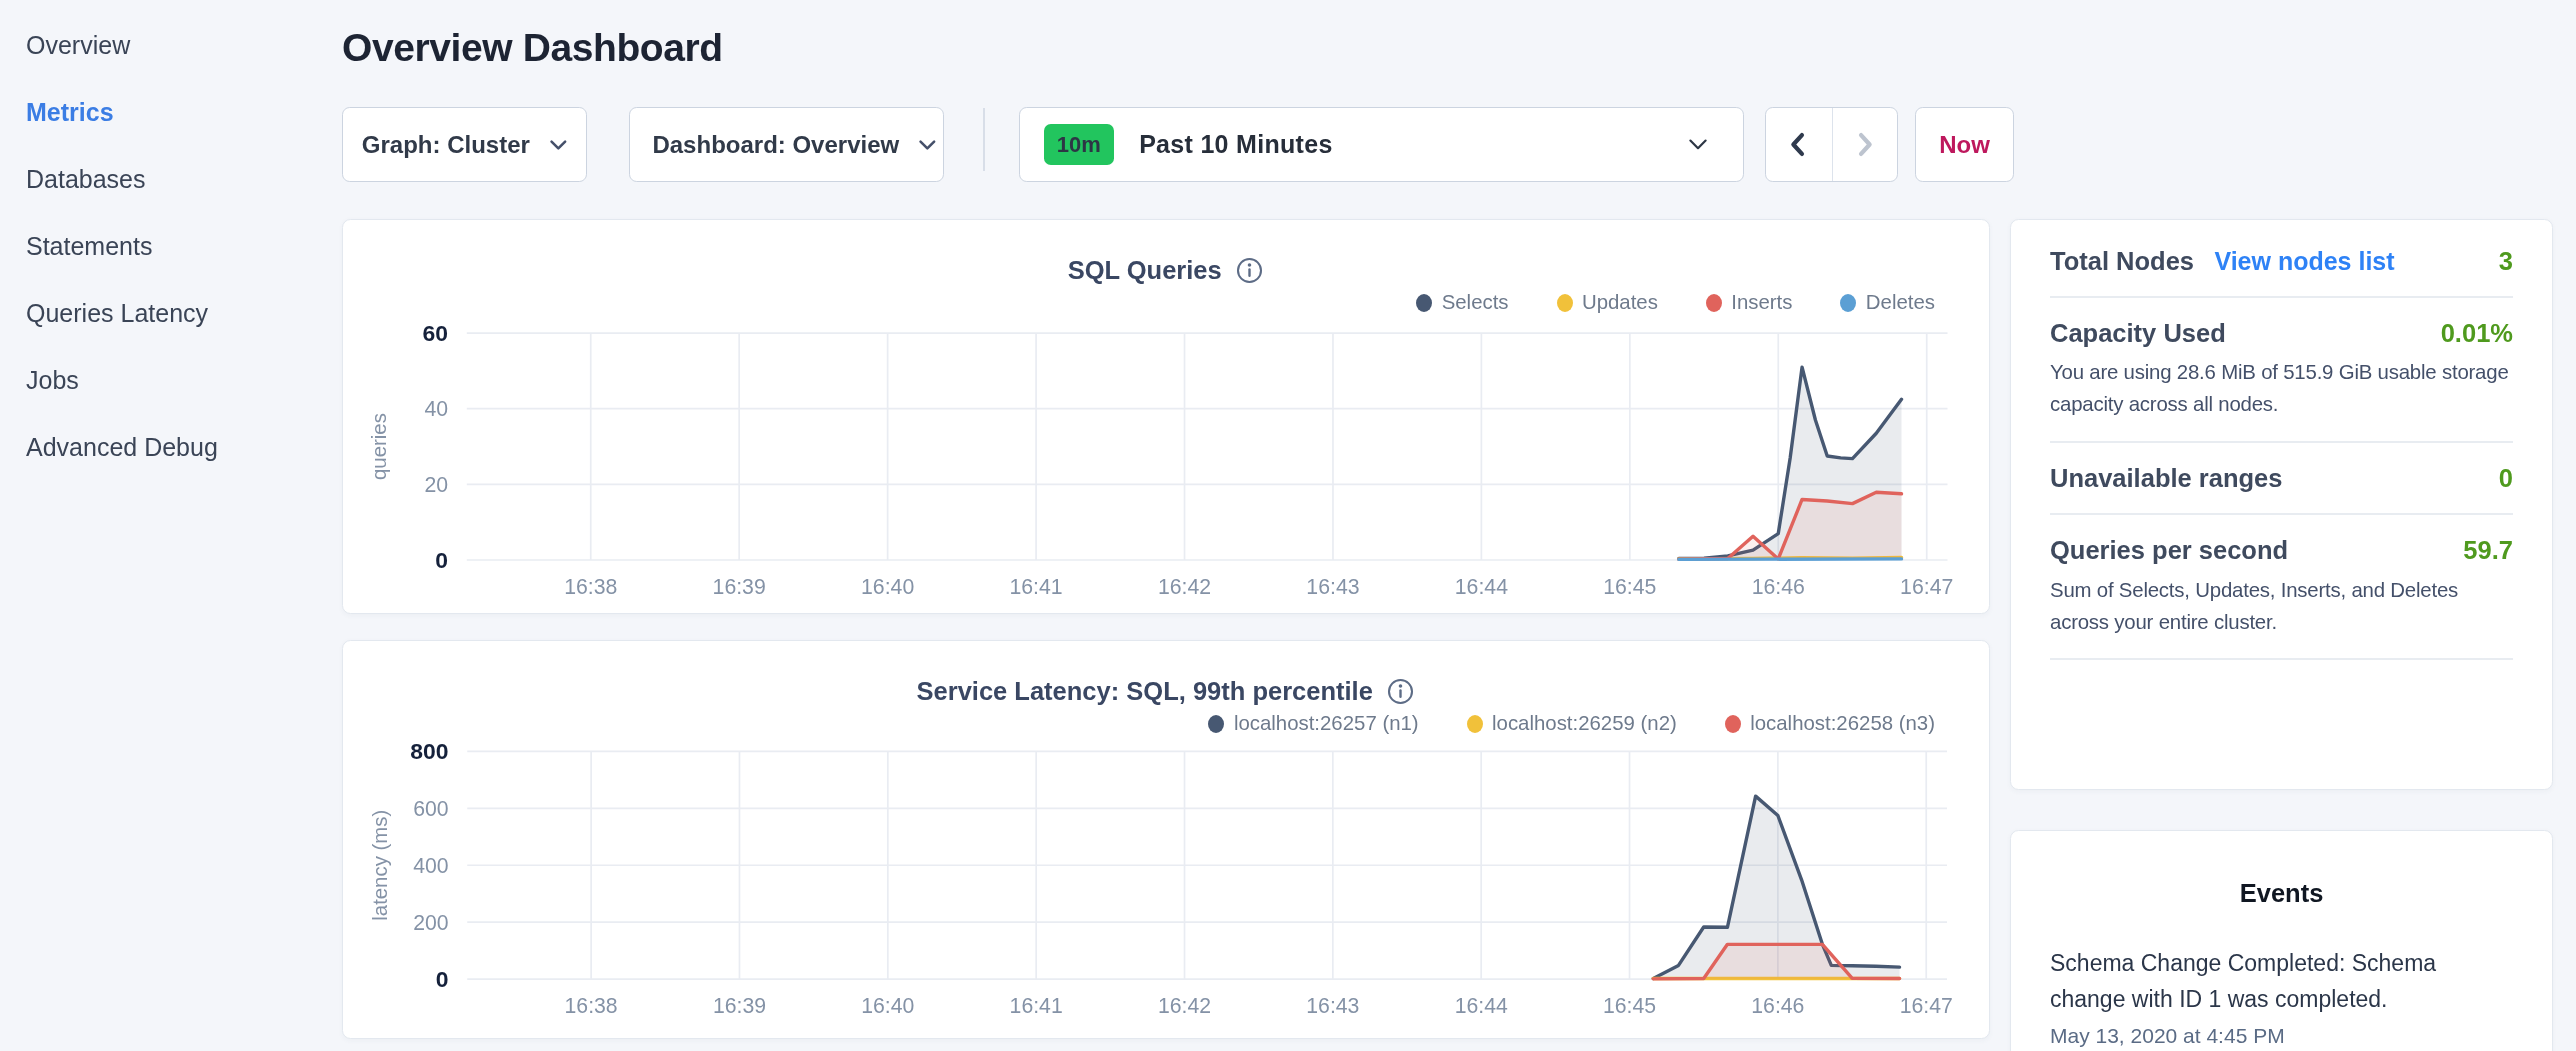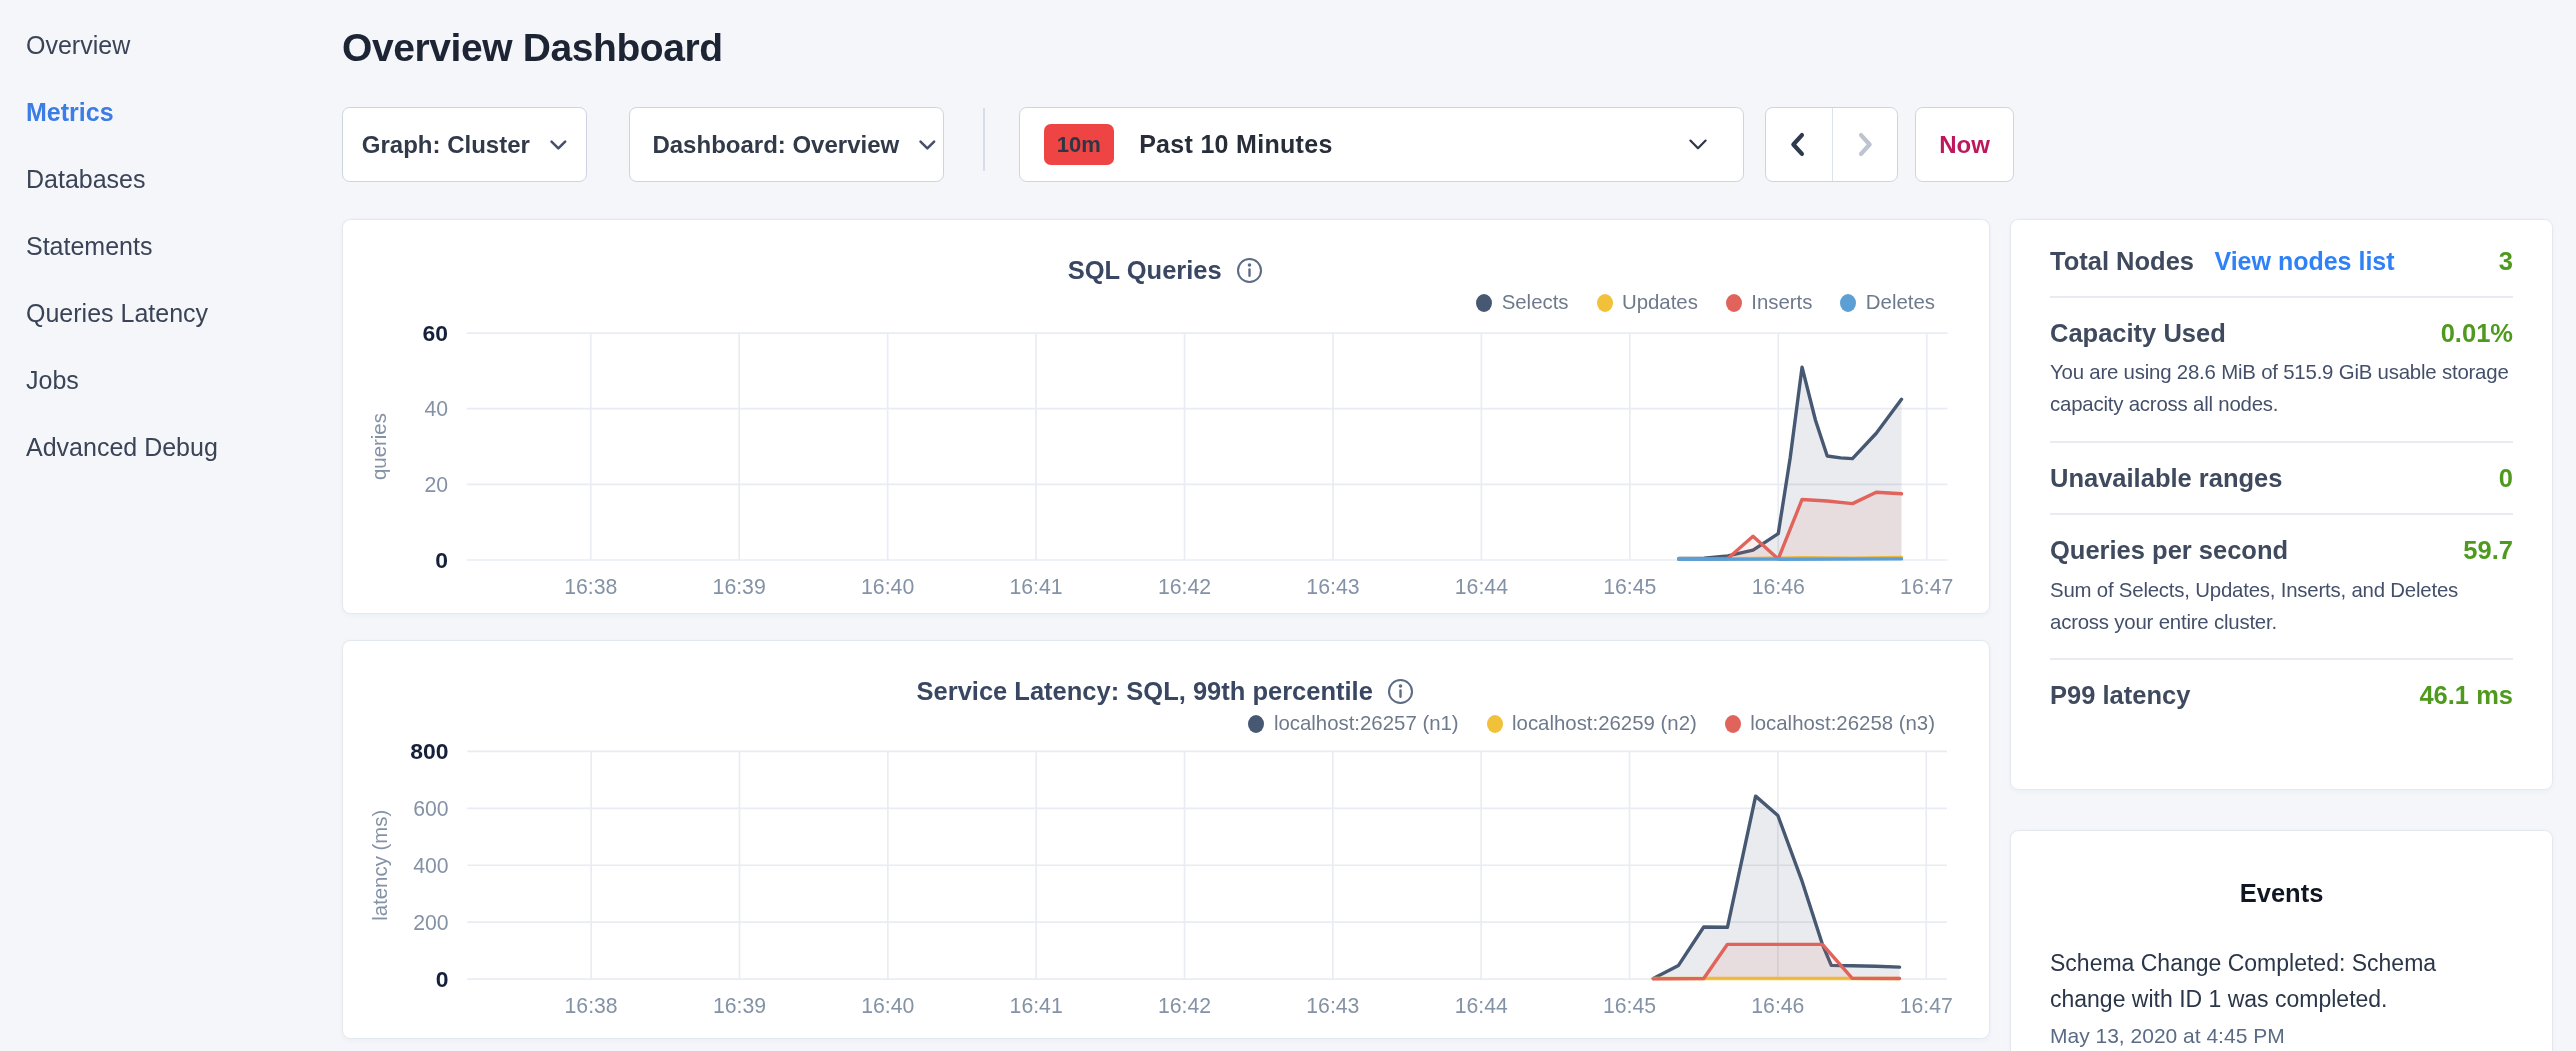--- a/index.html
+++ b/index.html
@@ -27,42 +27,42 @@
     position:absolute; top:107px; height:75px; background:#fff;
     border:1.7px solid #ccd4e0; border-radius:7.7px;
     display:flex; align-items:center; justify-content:center;
   }
   .dd-label { font-size:24px; font-weight:700; color:#313a49; }
   .chev { margin-left:18.7px; }
   #dropdown-graph { left:342px; width:245px; }
   #dropdown-dashboard { left:629px; width:315px;padding-left:16px; }
   .vdivider { position:absolute; left:983px; top:108px; width:1.7px; height:63px; background:#d8dee8; }
   #timepicker { left:1019px; width:725px; justify-content:flex-start; padding-left:24px; }
-  .tw-badge { background:#ef4444; color:#2d3645; font-weight:700; font-size:22px; border-radius:6.8px; padding:7.7px 12.8px; }
+  .tw-badge { background:#22c55e; color:#2d3645; font-weight:700; font-size:22px; border-radius:6.8px; padding:7.7px 12.8px; }
   .tw-label { margin-left:25.5px; font-size:25px; font-weight:700; color:#272e3a; letter-spacing:0.3px; }
   .tp-chev { position:absolute; right:34px; }
   #arrow-group { left:1765px; width:133px; padding:0; }
   .acell { width:50%; height:100%; display:flex; align-items:center; justify-content:center; cursor:pointer; }
   .acell + .acell { border-left:1.7px solid #dde3ec; }
   #now-button { left:1915px; width:99px; font-size:24px; font-weight:700; color:#be185d; cursor:default; }
 
   
   .card {
     position:absolute; background:#fff;
     border:1.7px solid #e3e8ef; border-radius:8.5px;
     box-shadow:0 1.7px 5.1px rgba(60,70,90,0.04);
   }
   #chart-card-0 { left:342px; top:219px;  width:1648px; height:395px; }
   #chart-card-1 { left:342px; top:640px;  width:1648px; height:399px; }
   #summary-card { left:2010px; top:219px; width:543px; height:571px; padding:25.5px 39px 0; }
   #events-card  { left:2010px; top:830px; width:543px; height:272px; padding:48px 39px 0; }
 
   .chart-title-row { position:absolute; top:36px; left:0; right:0; display:flex; align-items:center; justify-content:center; gap:13.6px; }
   .chart-title { font-size:25.5px; font-weight:700; color:#3a4763; }
-  .legend { position:absolute; top:71px; right:54px; display:flex; gap:28px; align-items:flex-start; }
+  .legend { position:absolute; top:71px; right:54px; display:flex; gap:48px; align-items:flex-start; }
   .lg-item { display:flex; align-items:center; gap:9.4px; }
   .lg-dot { width:16px; height:18px; border-radius:50%; }
   .lg-label { font-size:20.4px; color:#6e7a8c; }
   svg.plot { position:absolute; left:0; top:0; }
   svg text { font-family:"Liberation Sans","DejaVu Sans",sans-serif; }
 
   
   .panel-title { text-align:center; font-size:25.5px; font-weight:700; color:#101722; margin-bottom:39px; }
   .sum-row { display:flex; align-items:baseline; line-height:30px; }
   .sum-label { font-size:25.5px; font-weight:700; color:#3f4a5e; }
@@ -279,24 +279,20 @@
         <span class="sum-label">Unavailable ranges</span>
         <span class="sum-value">0</span>
       </div>
       <div class="sum-div"></div>
       <div class="sum-row">
         <span class="sum-label">Queries per second</span>
         <span class="sum-value">59.7</span>
       </div>
       <p class="sum-desc">Sum of Selects, Updates, Inserts, and Deletes across your entire cluster.</p>
       <div class="sum-div"></div>
-      <div class="sum-row">
-        <span class="sum-label">P99 latency</span>
-        <span class="sum-value">46.1 ms</span>
-      </div>
     </div>
 </aside>
 
 <aside class="card" id="events-card">
   <div class="panel-title" style="margin-bottom:37px">Events</div>
   <div id="events-list">
       <p class="event-text">Schema Change Completed: Schema change with ID 1 was completed.</p>
       <p class="event-time">May 13, 2020 at 4:45 PM</p>
     </div>
 </aside>

